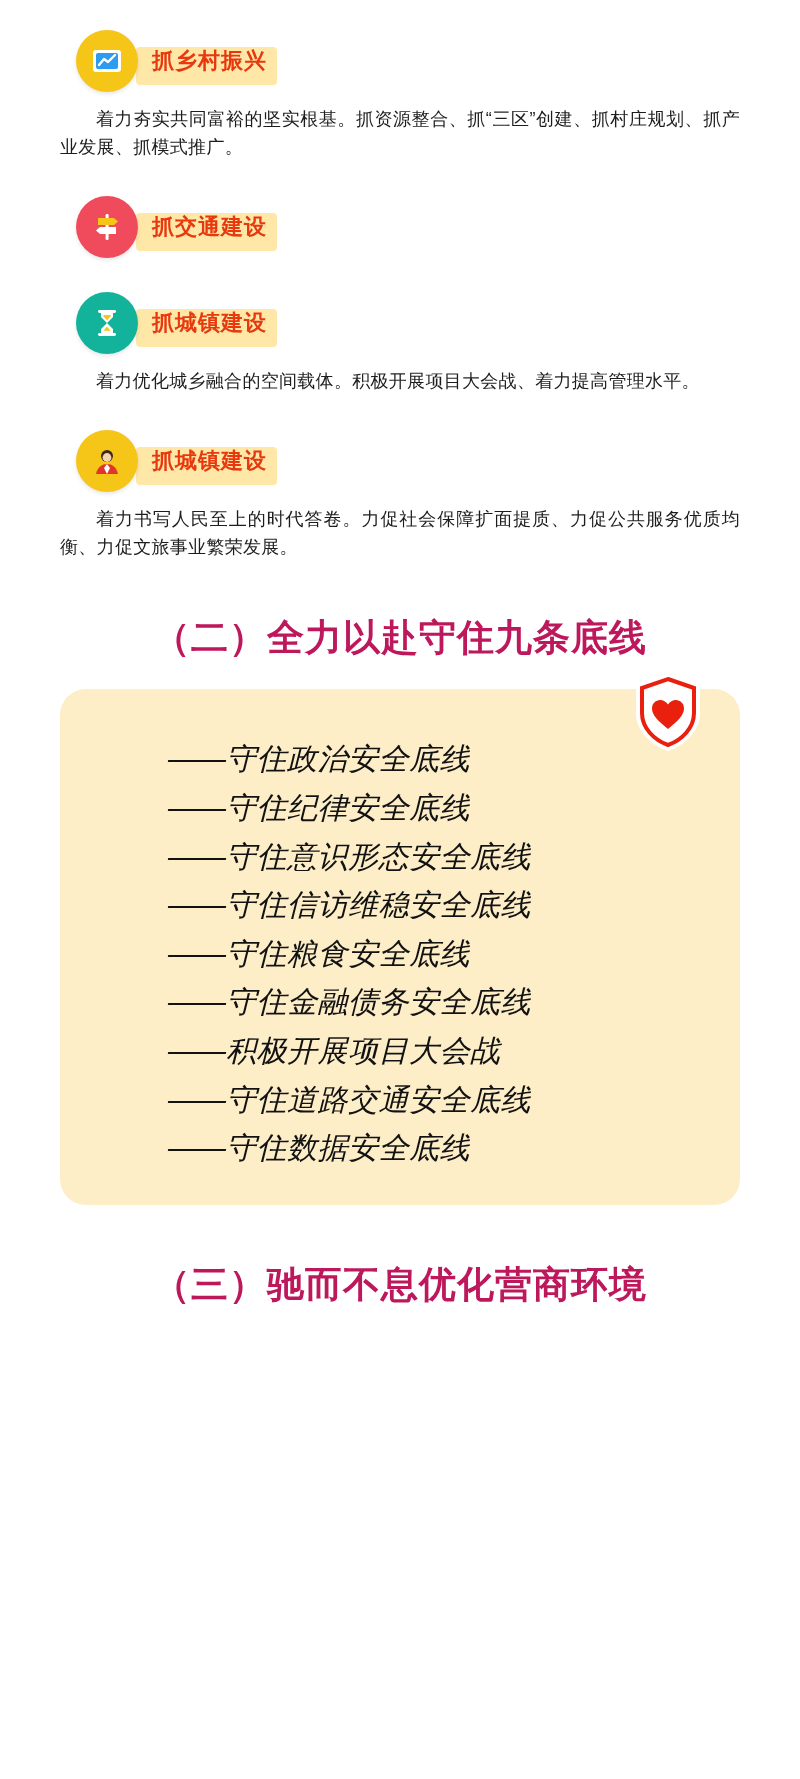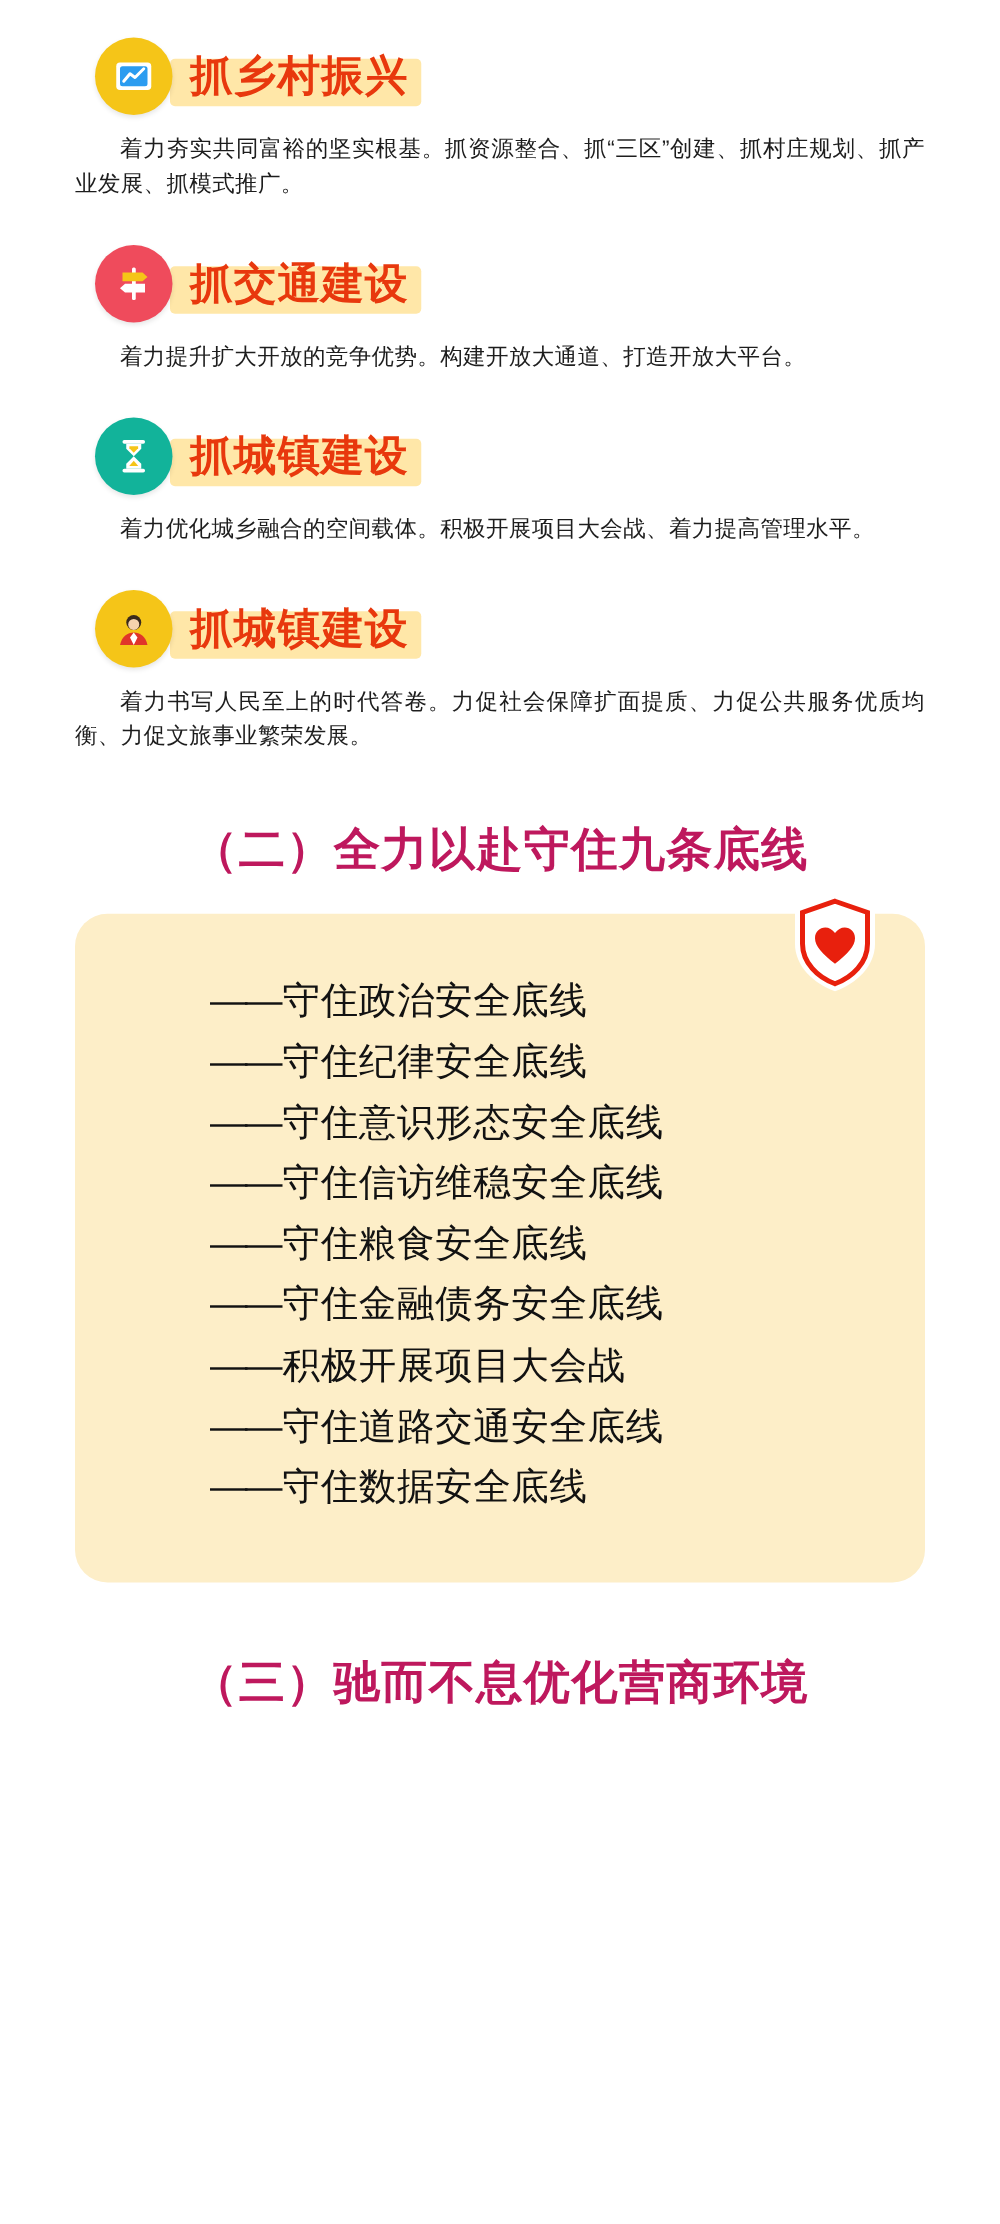--- a/index.html
+++ b/index.html
@@ -59,21 +59,21 @@
     right: -10px;
     top: 8px;
     bottom: -2px;
     background: #ffe7a8;
     border-radius: 4px;
     z-index: 1;
   }
   .head-title {
     position: relative;
     z-index: 2;
-    font-size: 34px;
+    font-size: 22px;
     font-weight: bold;
     color: #e8380d;
     letter-spacing: 1px;
     white-space: nowrap;
   }
   .block-body {
     margin-top: 14px;
     font-size: 18px;
     line-height: 1.55;
     color: #1d1d1d;
@@ -93,22 +93,23 @@
   }
   .section-heading.bottom {
     margin: 55px 0 10px 0;
   }
 
   
   .card {
     position: relative;
     background: #fdeec8;
     border-radius: 26px;
-    padding: 46px 40px 51px 40px;
+    padding: 46px 40px 32px 40px;
     box-sizing: border-box;
+    font-style: italic;
   }
   .shield {
     position: absolute;
     right: 34px;
     top: -20px;
   }
   .card-list {
     list-style: none;
     margin: 0;
     padding: 0 0 0 68px;
@@ -154,21 +155,20 @@
           <rect x="15.6" y="4" width="3" height="26" rx="1.2" fill="#ffffff"></rect>
           <path d="M8 8 h16 l4 3.5 -4 3.5 H8 z" fill="#f5c518"></path>
           <path d="M26 17 H10 l-4 3.5 4 3.5 h16 z" fill="#ffffff"></path>
         </svg>
       </div>
       <div class="head-title-wrap">
         <div class="head-highlight"></div>
         <div class="head-title">抓交通建设</div>
       </div>
     </div>
-    <div class="block-body">着力提升扩大开放的竞争优势。构建开放大通道、打造开放大平台。</div>
   </div>
 
   <div class="block">
     <div class="block-head">
       <div class="icon-badge" style="background:#12b39a">
         <svg width="34" height="34" viewBox="0 0 34 34" aria-hidden="true">
           <rect x="8" y="4" width="18" height="3" rx="1.4" fill="#ffffff"></rect>
           <rect x="8" y="27" width="18" height="3" rx="1.4" fill="#ffffff"></rect>
           <path d="M11 7 h12 v4 l-6 6 6 6 v4 H11 v-4 l6 -6 -6 -6 z" fill="#ffffff"></path>
           <path d="M13.5 9 h7 v1.6 l-3.5 3.6 -3.5 -3.6 z" fill="#f5c518"></path>

